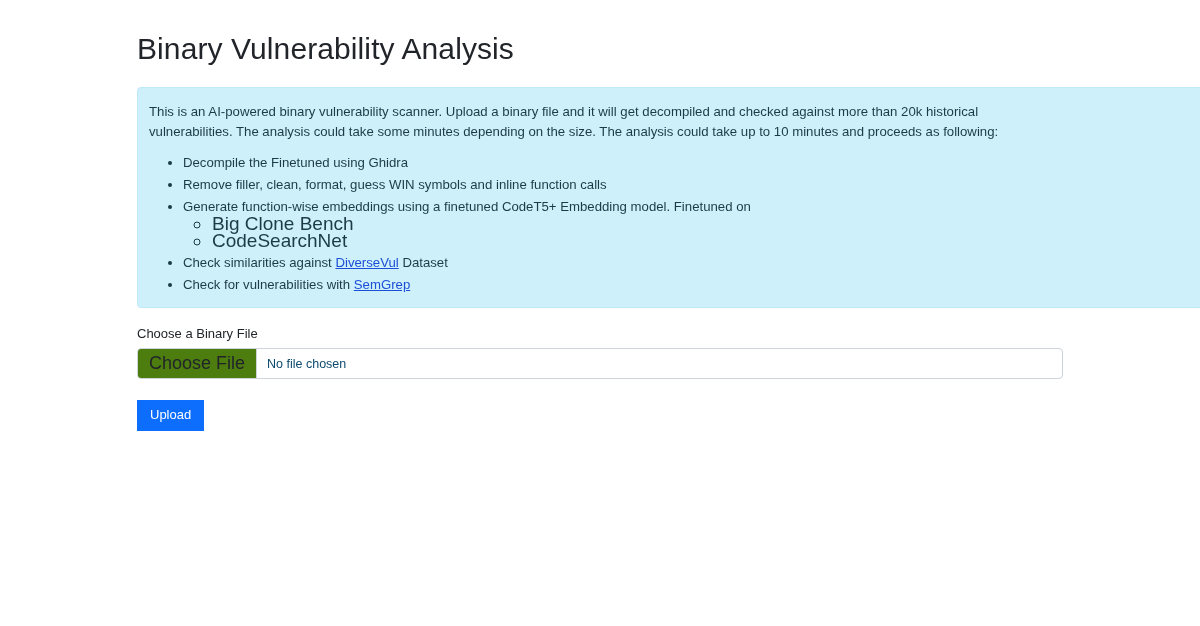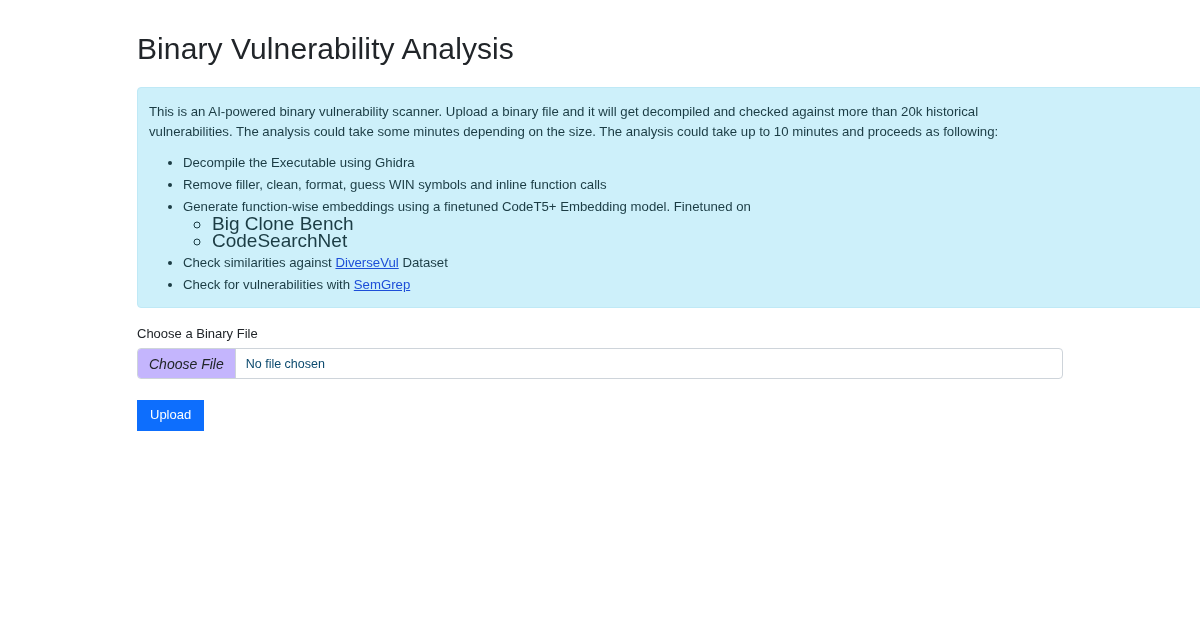--- a/index.html
+++ b/index.html
@@ -89,27 +89,26 @@
     background: #fff;
     display: flex;
     align-items: stretch;
     box-sizing: border-box;
     overflow: hidden;
   }
   .choose-btn {
     display: flex;
     align-items: center;
     padding: 0 11px;
-    background: #c4b5fd;
+    background: #4d7c0f;
     border-right: 1px solid #ced4da;
-    font-size: 14px;
+    font-size: 18px;
     color: #212529;
     cursor: default;
     white-space: nowrap;
-    font-style: italic;
   }
   .file-name {
     display: flex;
     align-items: center;
     padding-left: 10px;
     font-size: 12.5px;
     color: #0c4a6e;
   }
   .upload-btn {
     margin-top: 21px;
@@ -131,21 +130,21 @@
 <div class="page">
   <div class="container">
 
     <h1 class="page-title">Binary Vulnerability Analysis</h1>
 
     <div class="info-panel">
       <p class="info-intro">This is an AI-powered binary vulnerability scanner. Upload a binary file and it will get decompiled and checked against more than 20k historical vulnerabilities. The analysis could take some minutes depending on the size. The analysis could take up to 10 minutes and proceeds as following:</p>
 
       <ul class="steps">
         <li>
-          <span>Decompile the Executable using Ghidra</span>
+          <span>Decompile the Finetuned using Ghidra</span>
         </li>
         <li>
           <span>Remove filler, clean, format, guess WIN symbols and inline function calls</span>
         </li>
         <li>
           <span>Generate function-wise embeddings using a finetuned CodeT5+ Embedding model. Finetuned on</span>
           <ul class="sub">
             <li>
               <span>Big Clone Bench</span>
             </li>

